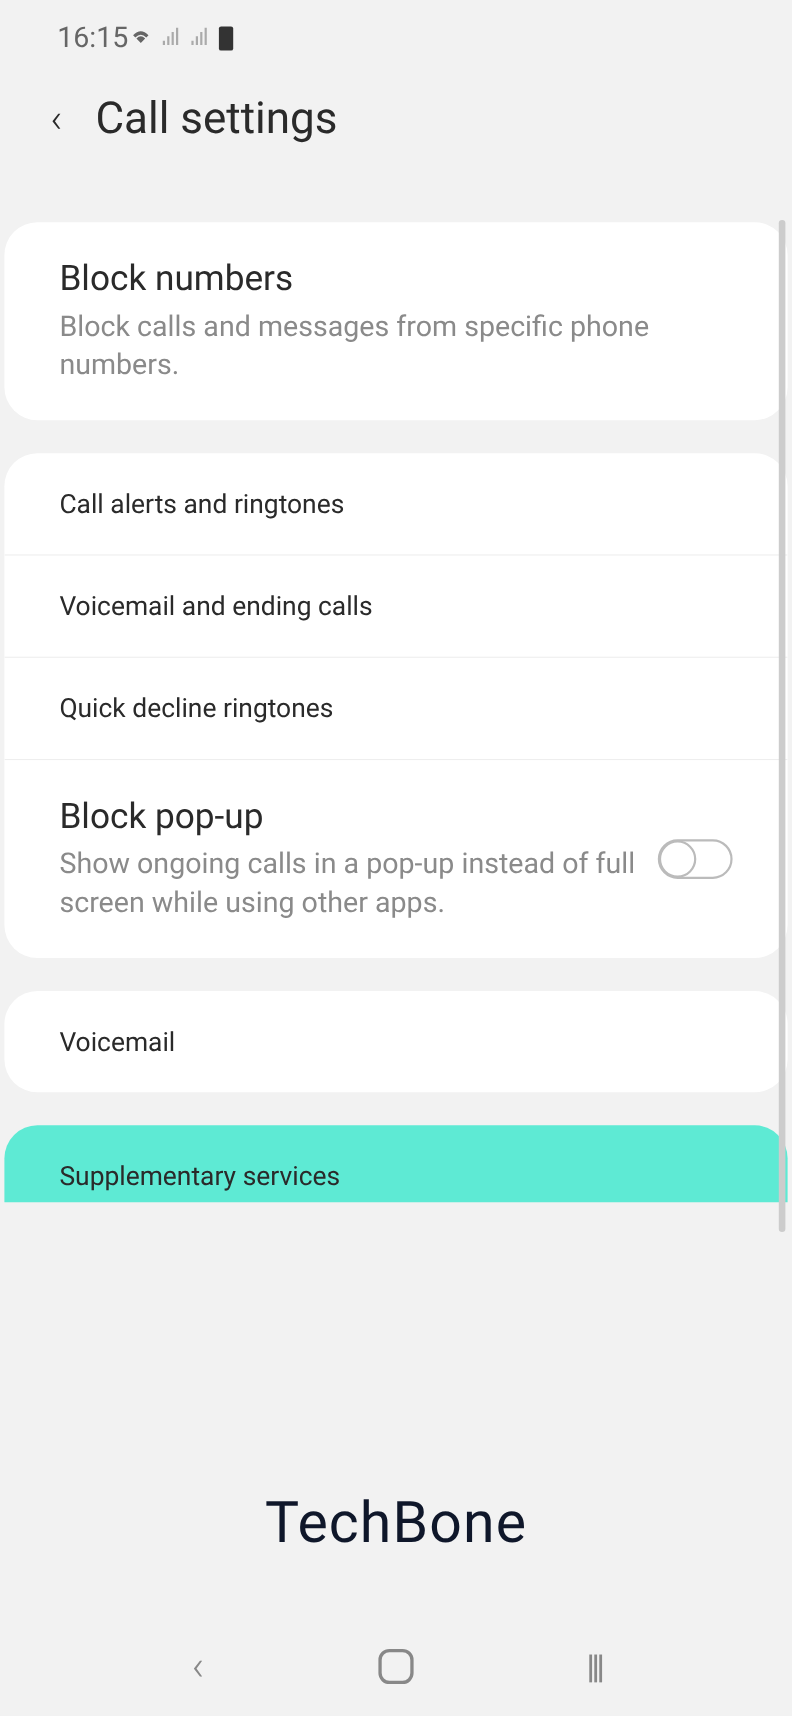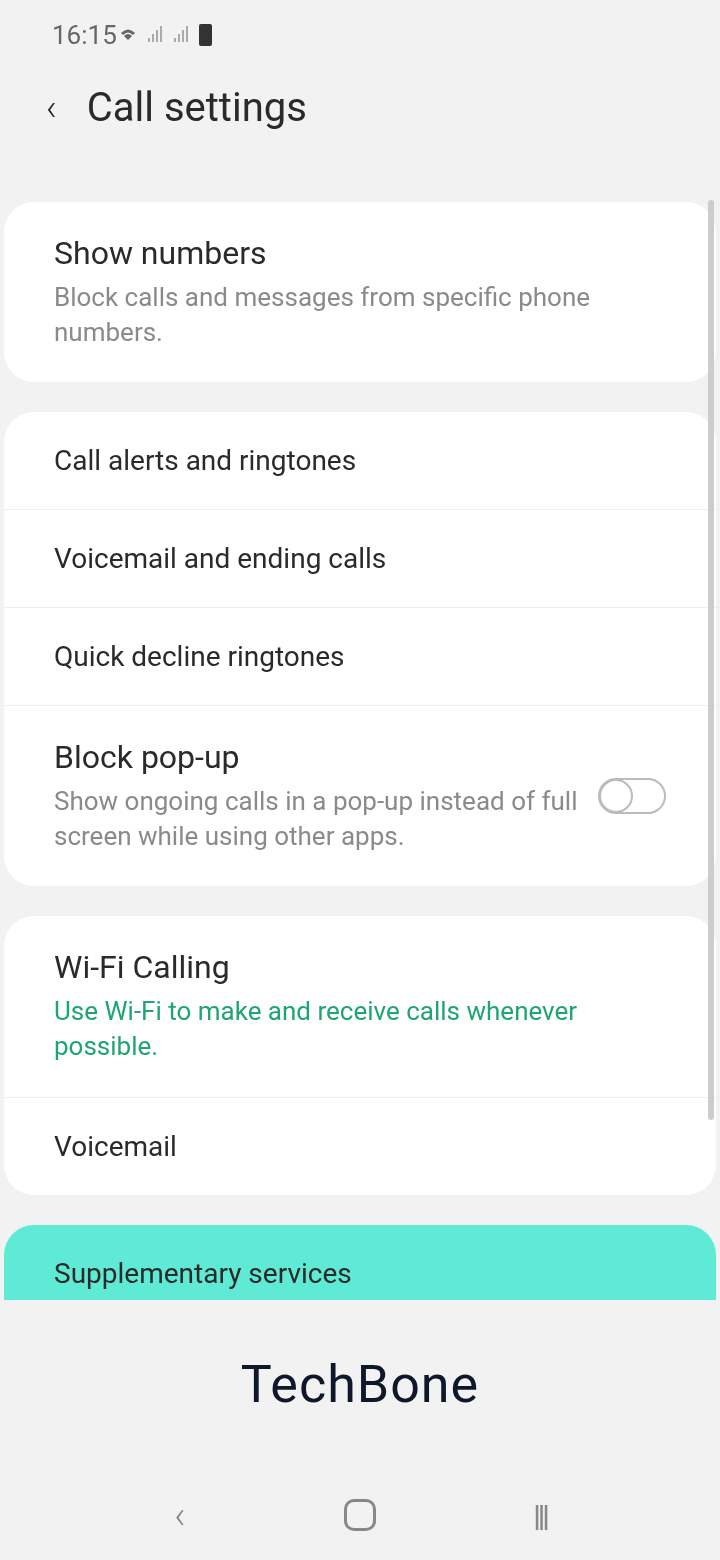--- a/index.html
+++ b/index.html
@@ -74,21 +74,21 @@
     }
     .item-text {
       flex: 1;
     }
     .item-title {
       font-size: 32px;
       color: #2a2a2a;
       margin-bottom: 8px;
     }
     .item-title-only {
-      font-size: 28px;
+      font-size: 24px;
       color: #2a2a2a;
     }
     .item-subtitle {
       font-size: 26px;
       color: #8a8a8a;
       line-height: 1.35;
     }
     .item-subtitle-green {
       font-size: 26px;
       color: #1fa571;
@@ -204,21 +204,21 @@
 <div class="header">
   <span class="back-arrow">‹</span>
   <span class="page-title">Call settings</span>
 </div>
 
 <div class="content">
 
   <div class="section">
     <div class="item">
       <div class="item-text">
-        <div class="item-title">Show numbers</div>
+        <div class="item-title">Block numbers</div>
         <div class="item-subtitle">Block calls and messages from specific phone numbers.</div>
       </div>
     </div>
   </div>
 
   <div class="section">
     <div class="item">
       <div class="item-text">
         <div class="item-title-only">Call alerts and ringtones</div>
       </div>
@@ -236,26 +236,20 @@
     <div class="item">
       <div class="item-text">
         <div class="item-title">Block pop-up</div>
         <div class="item-subtitle">Show ongoing calls in a pop-up instead of full screen while using other apps.</div>
       </div>
       <div class="toggle"></div>
     </div>
   </div>
 
   <div class="section">
-    <div class="item">
-      <div class="item-text">
-        <div class="item-title">Wi-Fi Calling</div>
-        <div class="item-subtitle-green">Use Wi-Fi to make and receive calls whenever possible.</div>
-      </div>
-    </div>
     <div class="item">
       <div class="item-text">
         <div class="item-title-only">Voicemail</div>
       </div>
     </div>
   </div>
 
   <div class="last-section-cutoff">
     <div class="item-title-only">Supplementary services</div>
   </div>

